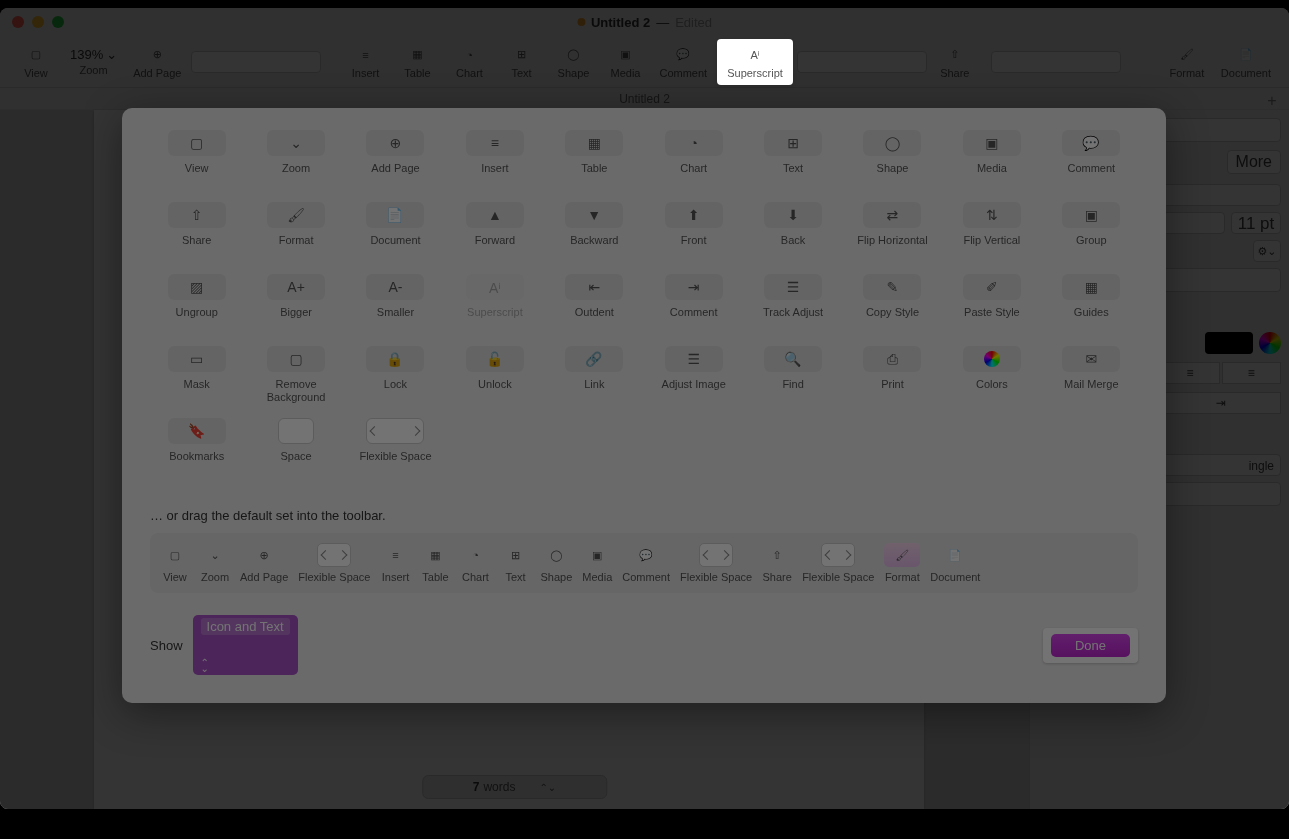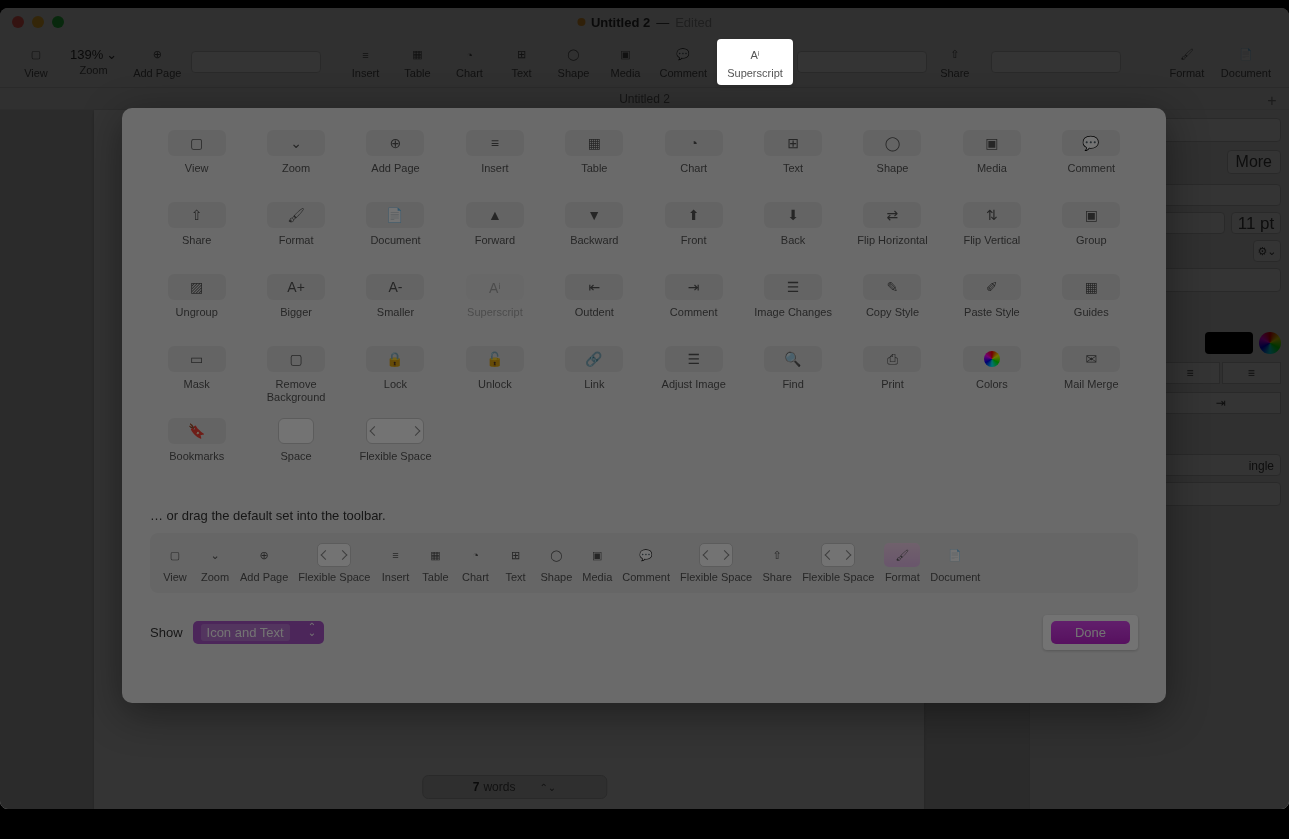--- a/index.html
+++ b/index.html
@@ -70,21 +70,21 @@
 
 .sheet-sub { font-size: 13px; color: #333; margin: 28px 0 10px; }
 .default-set { background: rgba(0,0,0,0.04); border-radius: 8px; padding: 10px 6px; display: flex; gap: 2px; }
 .ds-item { display:flex; flex-direction:column; align-items:center; font-size:11px; color:#555; flex: 0 0 auto; padding: 0 4px;}
 .ds-icon { width:30px; height:24px; display:flex; align-items:center; justify-content:center; margin-bottom:4px; color:#555; border-radius:5px;}
 .ds-icon.box { background:#fff; border:1px solid #ccc; width:34px;}
 .ds-icon.format { background: linear-gradient(180deg,#f8d8f0,#eabef0); width:36px; }
 
 .sheet-footer { display:flex; align-items:center; justify-content:space-between; margin-top: 22px; }
 .show-row { display:flex; align-items:center; gap:10px; font-size:13px; color:#333;}
-.show-select { background: #a855c7; color:#fff; border-radius:5px; padding: 3px 8px; font-size:13px; display:flex; align-items:flex-start; gap:18px; }
+.show-select { background: #a855c7; color:#fff; border-radius:5px; padding: 3px 8px; font-size:13px; display:flex; align-items:flex-start; gap:25px;flex-direction:column; }
 .show-select .sel-text { background: rgba(255,255,255,0.2); padding: 1px 6px; border-radius:3px;}
 .show-select .sel-chev { font-size:10px; display:flex; flex-direction:column; line-height:6px;}
 .done-wrap { background:#fff; padding: 6px 8px; border-radius: 4px; box-shadow: 0 1px 3px rgba(0,0,0,.2); z-index: 200; }
 .done-btn { background: linear-gradient(180deg,#d946ef,#c026d3); color:#fff; border:none; border-radius: 5px; padding: 4px 24px; font-size: 13px; font-weight:500; }
 
 .colors-icon { width:16px; height:16px; border-radius:50%; background: conic-gradient(red,yellow,lime,cyan,blue,magenta,red);}
 </style>
 </head>
 <body>
 
@@ -329,21 +329,21 @@
         <div class="grid-item">
           <div class="gi-icon">⇤</div>
           <div class="gi-label">Outdent</div>
         </div>
         <div class="grid-item">
           <div class="gi-icon">⇥</div>
           <div class="gi-label">Comment</div>
         </div>
         <div class="grid-item">
           <div class="gi-icon">☰</div>
-          <div class="gi-label">Image Changes</div>
+          <div class="gi-label">Track Adjust</div>
         </div>
         <div class="grid-item">
           <div class="gi-icon">✎</div>
           <div class="gi-label">Copy Style</div>
         </div>
         <div class="grid-item">
           <div class="gi-icon">✐</div>
           <div class="gi-label">Paste Style</div>
         </div>
         <div class="grid-item">

